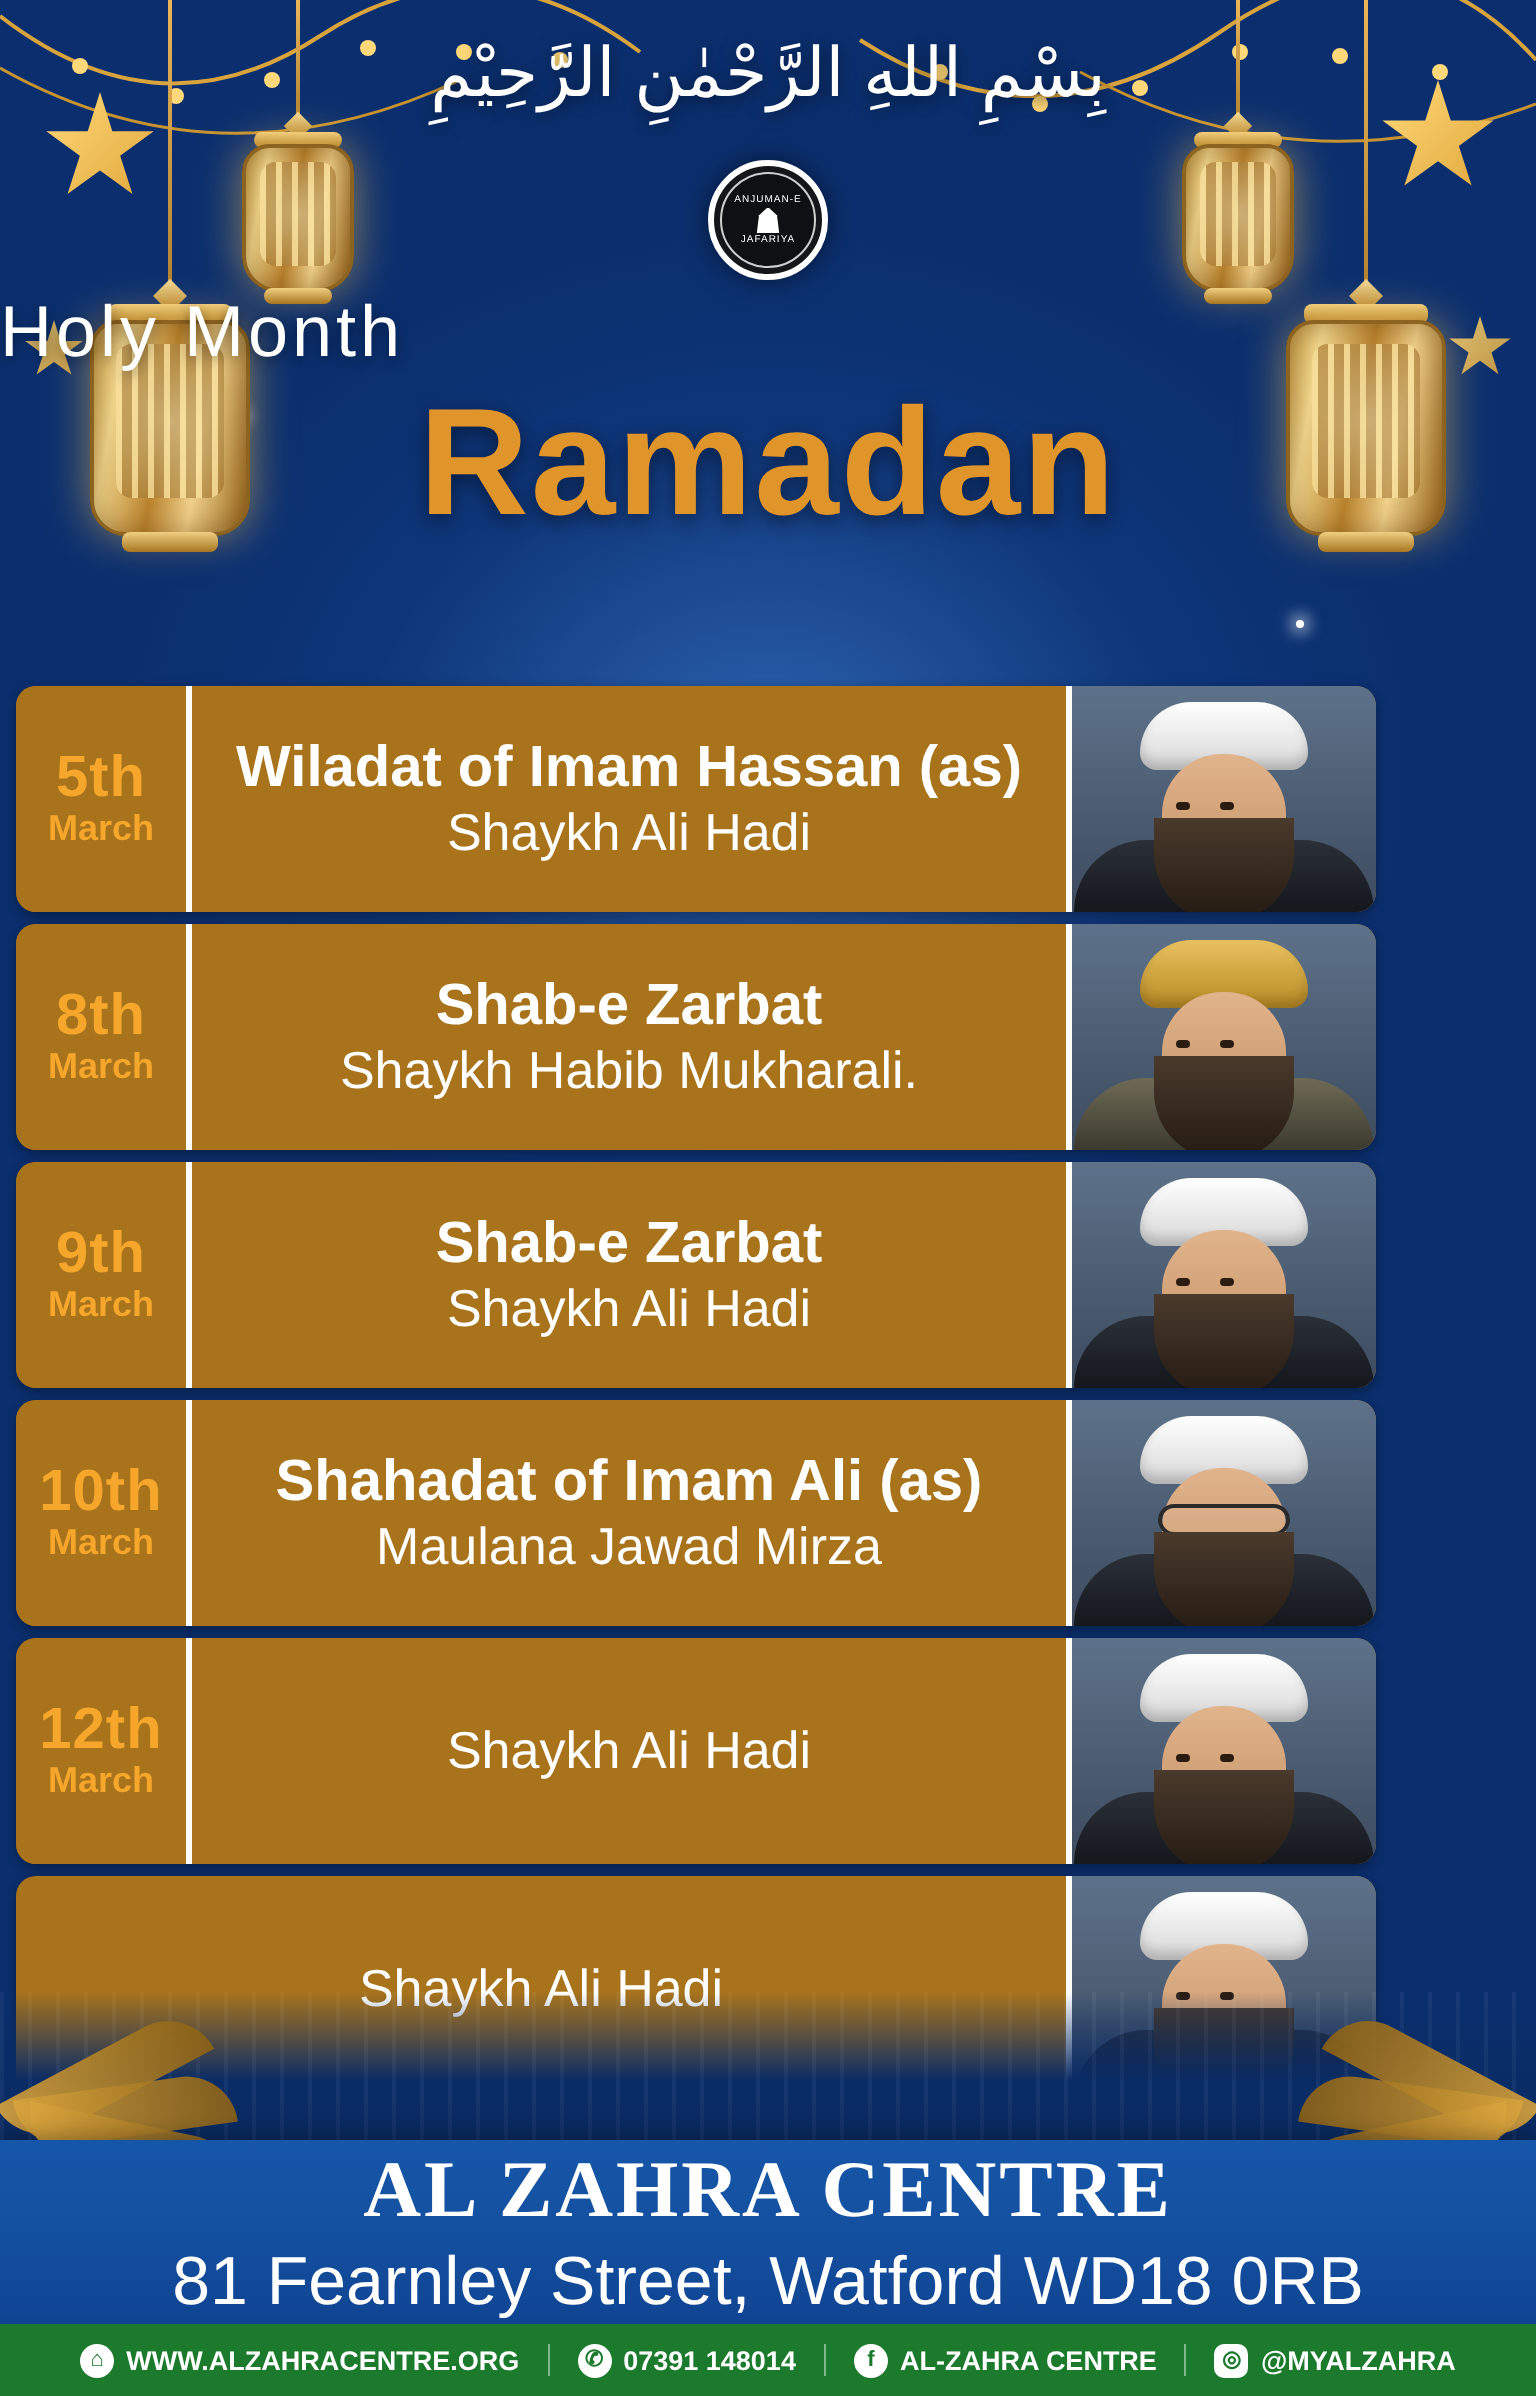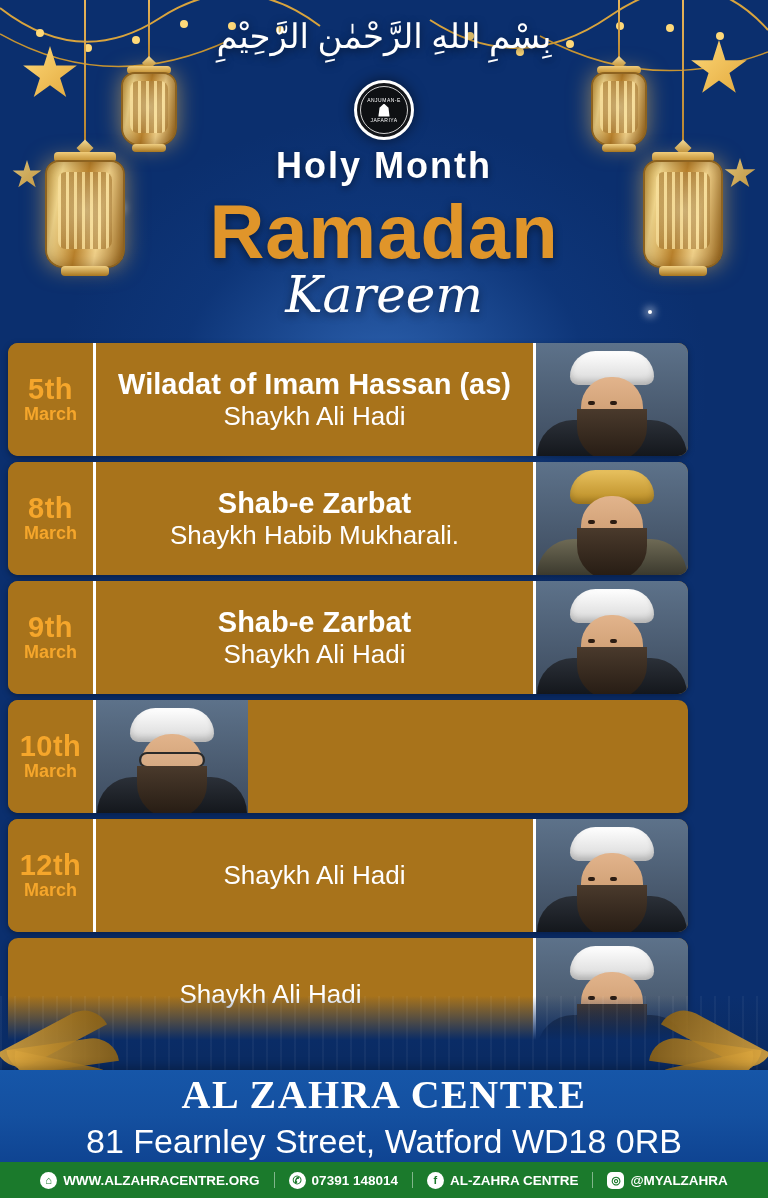--- a/index.html
+++ b/index.html
@@ -68,21 +68,21 @@
   }
   .star.dim { opacity: .85; }
   .sparkle {
     position: absolute; width: 4px; height: 4px; border-radius: 50%;
     background: #fff; box-shadow: 0 0 8px 2px rgba(255,255,255,0.8);
   }
 
   
   .bismillah {
     position: absolute; top: 16px; left: 0; width: 768px; text-align: center;
-    color: #ffffff; font-family: Liberation Serif, serif; font-size: 34px;
+    color: #ffffff; font-family: Liberation Sans, sans-serif; font-size: 34px;
     text-shadow: 0 2px 8px rgba(0,0,0,.5); letter-spacing: 1px; direction: rtl;
   }
   .logo {
     position: absolute; top: 80px; left: 50%; transform: translateX(-50%);
     width: 60px; height: 60px; border-radius: 50%;
     background: #14161a; border: 3px solid #ffffff;
     display: flex; align-items: center; justify-content: center;
     box-shadow: 0 0 14px rgba(0,0,0,.55);
   }
   .logo-inner {
@@ -93,22 +93,22 @@
   }
   .logo-top { font-size: 5px; letter-spacing: .5px; }
   .logo-dome {
     width: 16px; height: 13px; margin: 1px 0;
     background: #fff;
     clip-path: polygon(50% 0%, 78% 32%, 85% 100%, 15% 100%, 22% 32%);
   }
   .logo-bot { font-size: 5px; letter-spacing: .5px; }
 
   .holy-month {
-    position: absolute; top: 145px; left: 0; width: 768px; text-align: center;
-    color: #ffffff; font-size: 36px; font-weight: 700; letter-spacing: 2px;
+    position: absolute; top: 145px; left: 0; width: 768px; 
+    color: #ffffff; font-size: 36px; font-weight: 400; letter-spacing: 2px;
     text-shadow: 0 2px 7px rgba(0,0,0,.45);
   }
   .ramadan {
     position: absolute; top: 188px; left: 0; width: 768px; text-align: center;
     color: #e0952a; font-size: 76px; font-weight: bold; letter-spacing: 1px;
     text-shadow: 0 3px 10px rgba(0,0,0,.45);
   }
   .kareem {
     position: absolute; top: 266px; left: 0; width: 768px; text-align: center;
     color: #ffffff; font-size: 50px; font-style: italic; font-family: "DejaVu Serif", serif;
@@ -291,21 +291,20 @@
   <div class="logo">
     <div class="logo-inner">
       <div class="logo-top">ANJUMAN-E</div>
       <div class="logo-dome"></div>
       <div class="logo-bot">JAFARIYA</div>
     </div>
   </div>
 
   <div class="holy-month">Holy Month</div>
   <div class="ramadan">Ramadan</div>
-  <div class="kareem">Kareem</div>
 
   <div class="events">
 
     <div class="event-row">
       <div class="date-cell">
         <span class="date-day">5th</span>
         <span class="date-month">March</span>
       </div>
       <div class="text-cell">
         <span class="ev-title">Wiladat of Imam Hassan (as)</span>
@@ -365,20 +364,24 @@
             <div class="eye r"></div>
             <div class="beard"></div>
           </div>
       </div>
     </div>
 
     <div class="event-row">
       <div class="date-cell">
         <span class="date-day">10th</span>
         <span class="date-month">March</span>
+      </div>
+      <div class="text-cell">
+        <span class="ev-title">Shahadat of Imam Ali (as)</span>
+        <span class="ev-speaker">Maulana Jawad Mirza</span>
       </div>
       <div class="photo-cell">
         <div class="ph">
             <div class="bg"></div>
             <div class="shoulders"></div>
             <div class="turban"></div>
             <div class="face"></div>
             <div class="glasses"></div>
             <div class="beard"></div>
           </div>

